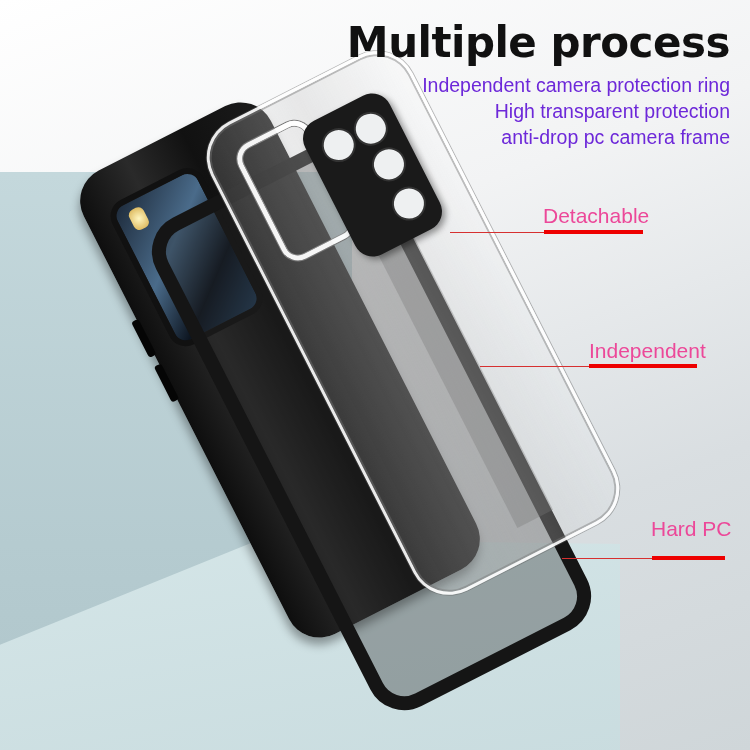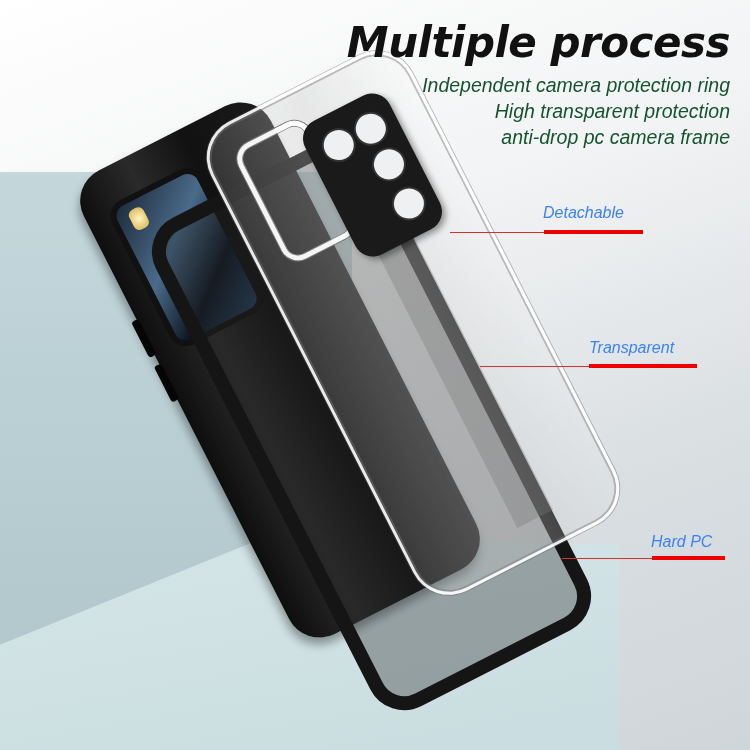--- a/index.html
+++ b/index.html
@@ -1,21 +1,21 @@
 <!DOCTYPE html>
 <html><head>
   <meta charset="utf-8">
   <style>
     html, body { margin: 0; padding: 0; }
     body {
       width: 750px; height: 750px; overflow: hidden; position: relative;
       font-family: "Liberation Sans", sans-serif;
       background: linear-gradient(160deg, #ffffff 0%, #f2f3f4 35%, #d9dee1 70%, #cfd6d9 100%);
     }
-    .stage { position: absolute; inset: 0; overflow: hidden; font-style: italic; }
+    .stage { position: absolute; inset: 0; overflow: hidden; }
 
     
     .block-front {
       position: absolute; left: -20px; top: 172px; width: 600px; height: 620px;
       background: linear-gradient(180deg, #c4d8dc 0%, #b5cbd0 60%, #aec4c9 100%);
       clip-path: polygon(0 0, 62% 0, 62% 100%, 0 100%);
     }
     .block-top {
       position: absolute; left: 0; top: 520px; width: 620px; height: 240px;
       background: linear-gradient(170deg, #d5e6e8 0%, #c9dcdf 100%);
@@ -86,25 +86,25 @@
     }
 
     
     .headline {
       position: absolute; right: 20px; top: 18px; text-align: right;
       font-family: "DejaVu Sans", sans-serif; font-weight: bold;
       font-size: 42px; color: #111; letter-spacing: -0.5px;
     }
     .sublines {
       position: absolute; right: 20px; top: 72px; text-align: right;
-      font-size: 19.5px; color: #14532d; line-height: 26px;
+      font-size: 19.5px; color: #6d28d9; line-height: 26px;
     }
     .callout { position: absolute; }
     .callout .label {
-      position: absolute; font-size: 16px; color: #3b82f6; white-space: nowrap;
+      position: absolute; font-size: 21px; color: #ec4899; white-space: nowrap;
     }
     .callout .thick { position: absolute; height: 4px; background: #ee0000; }
     .callout .thin { position: absolute; height: 1px; background: #d63030; }
   </style>
 </head>
 <body>
 
 <div class="stage">
   <div class="block-front"></div>
   <div class="block-face"></div>
@@ -137,23 +137,23 @@
     <div>anti-drop pc camera frame</div>
   </div>
 
   <div class="callout">
     <div class="label" style="left:543px;top:204px">Detachable</div>
     <div class="thin" style="left:450px;top:232px;width:95px"></div>
     <div class="thick" style="left:544px;top:230px;width:99px"></div>
   </div>
 
   <div class="callout">
-    <div class="label" style="left:589px;top:339px">Transparent</div>
+    <div class="label" style="left:589px;top:339px">Independent</div>
     <div class="thin" style="left:480px;top:366px;width:110px"></div>
     <div class="thick" style="left:589px;top:364px;width:108px"></div>
   </div>
 
   <div class="callout">
-    <div class="label" style="left:651px;top:533px">Hard PC</div>
+    <div class="label" style="left:651px;top:517px">Hard PC</div>
     <div class="thin" style="left:562px;top:558px;width:92px"></div>
     <div class="thick" style="left:652px;top:556px;width:73px"></div>
   </div>
 </div>
 
 </body></html>

